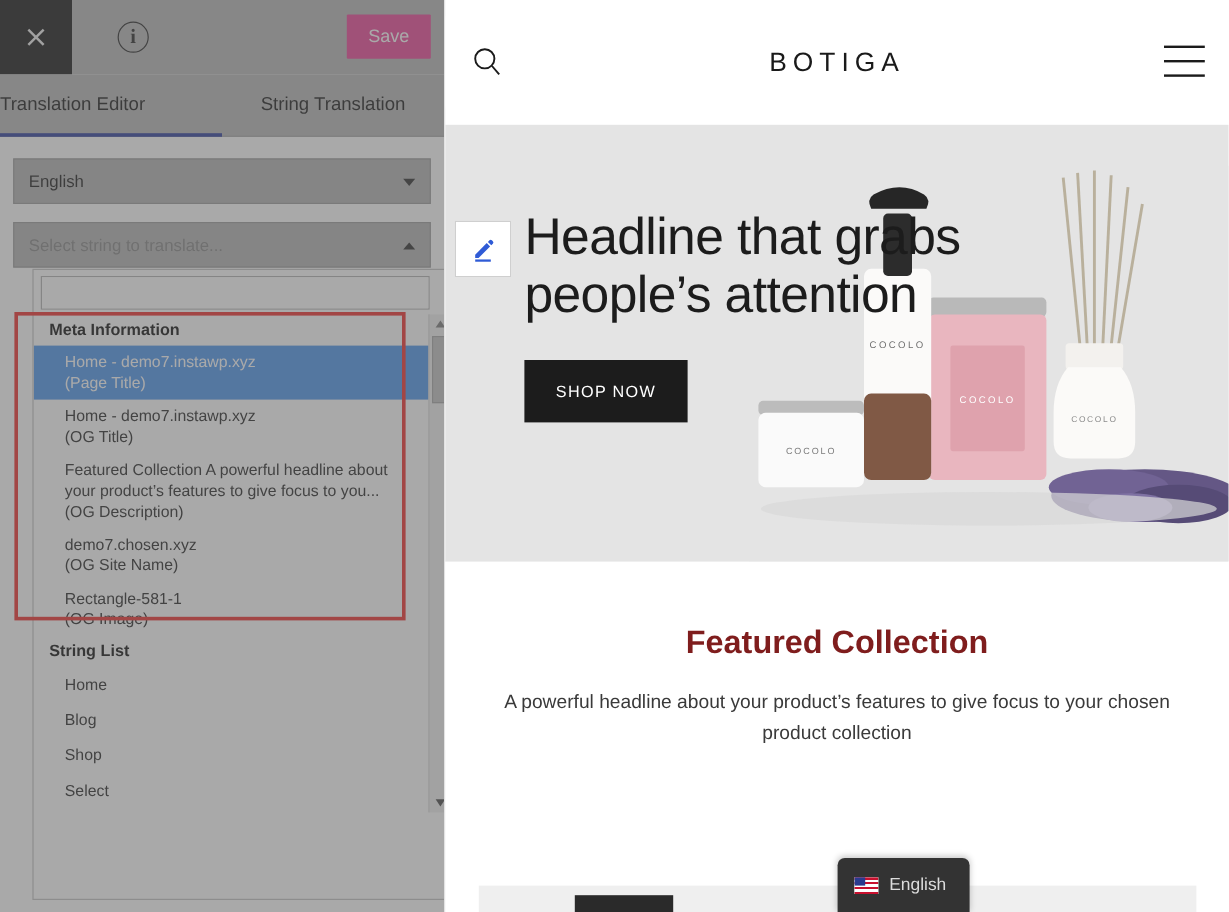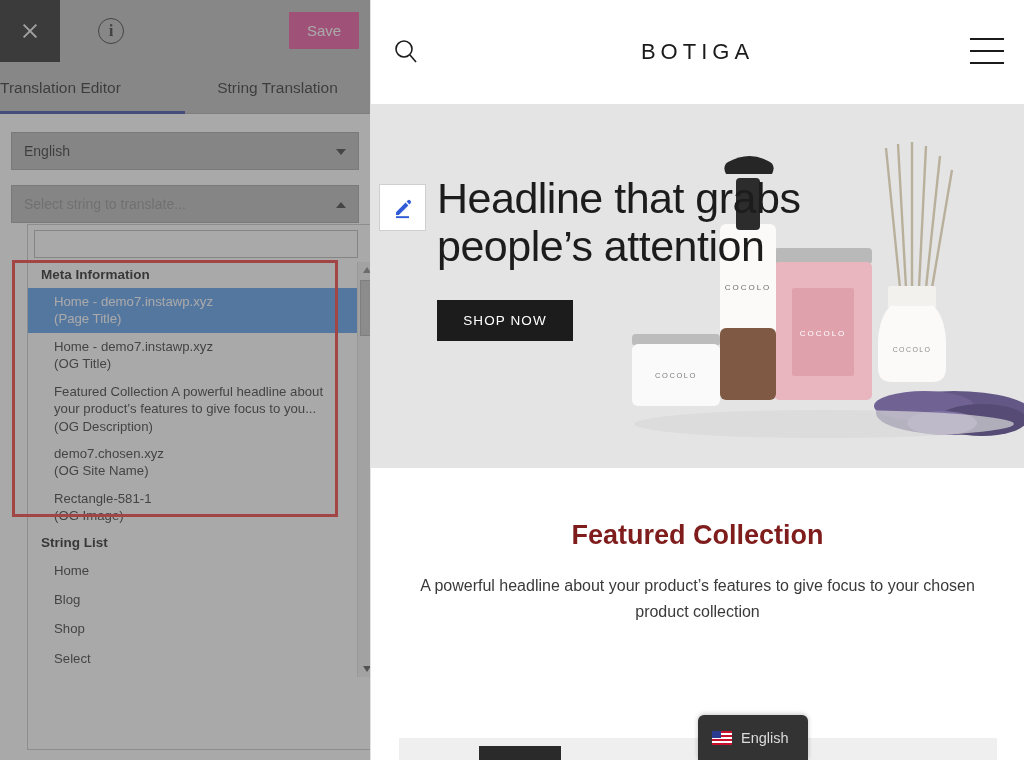--- a/index.html
+++ b/index.html
@@ -292,21 +292,21 @@
   .hero-title {
     font-size: 43px;
     line-height: 1.12;
     color: #1c1c1c;
     font-weight: 400;
     max-width: 470px;
     letter-spacing: -0.5px;
   }
   .hero-btn {
     margin-top: 30px;
-    width: 136px; height: 41px;
+    width: 136px; height: 52px;
     background: #1c1c1c;
     color: #ffffff;
     font-size: 13.5px;
     letter-spacing: 1.1px;
     display: flex; align-items: center; justify-content: center;
     cursor: pointer;
   }
 
   
   .hero-photo {

